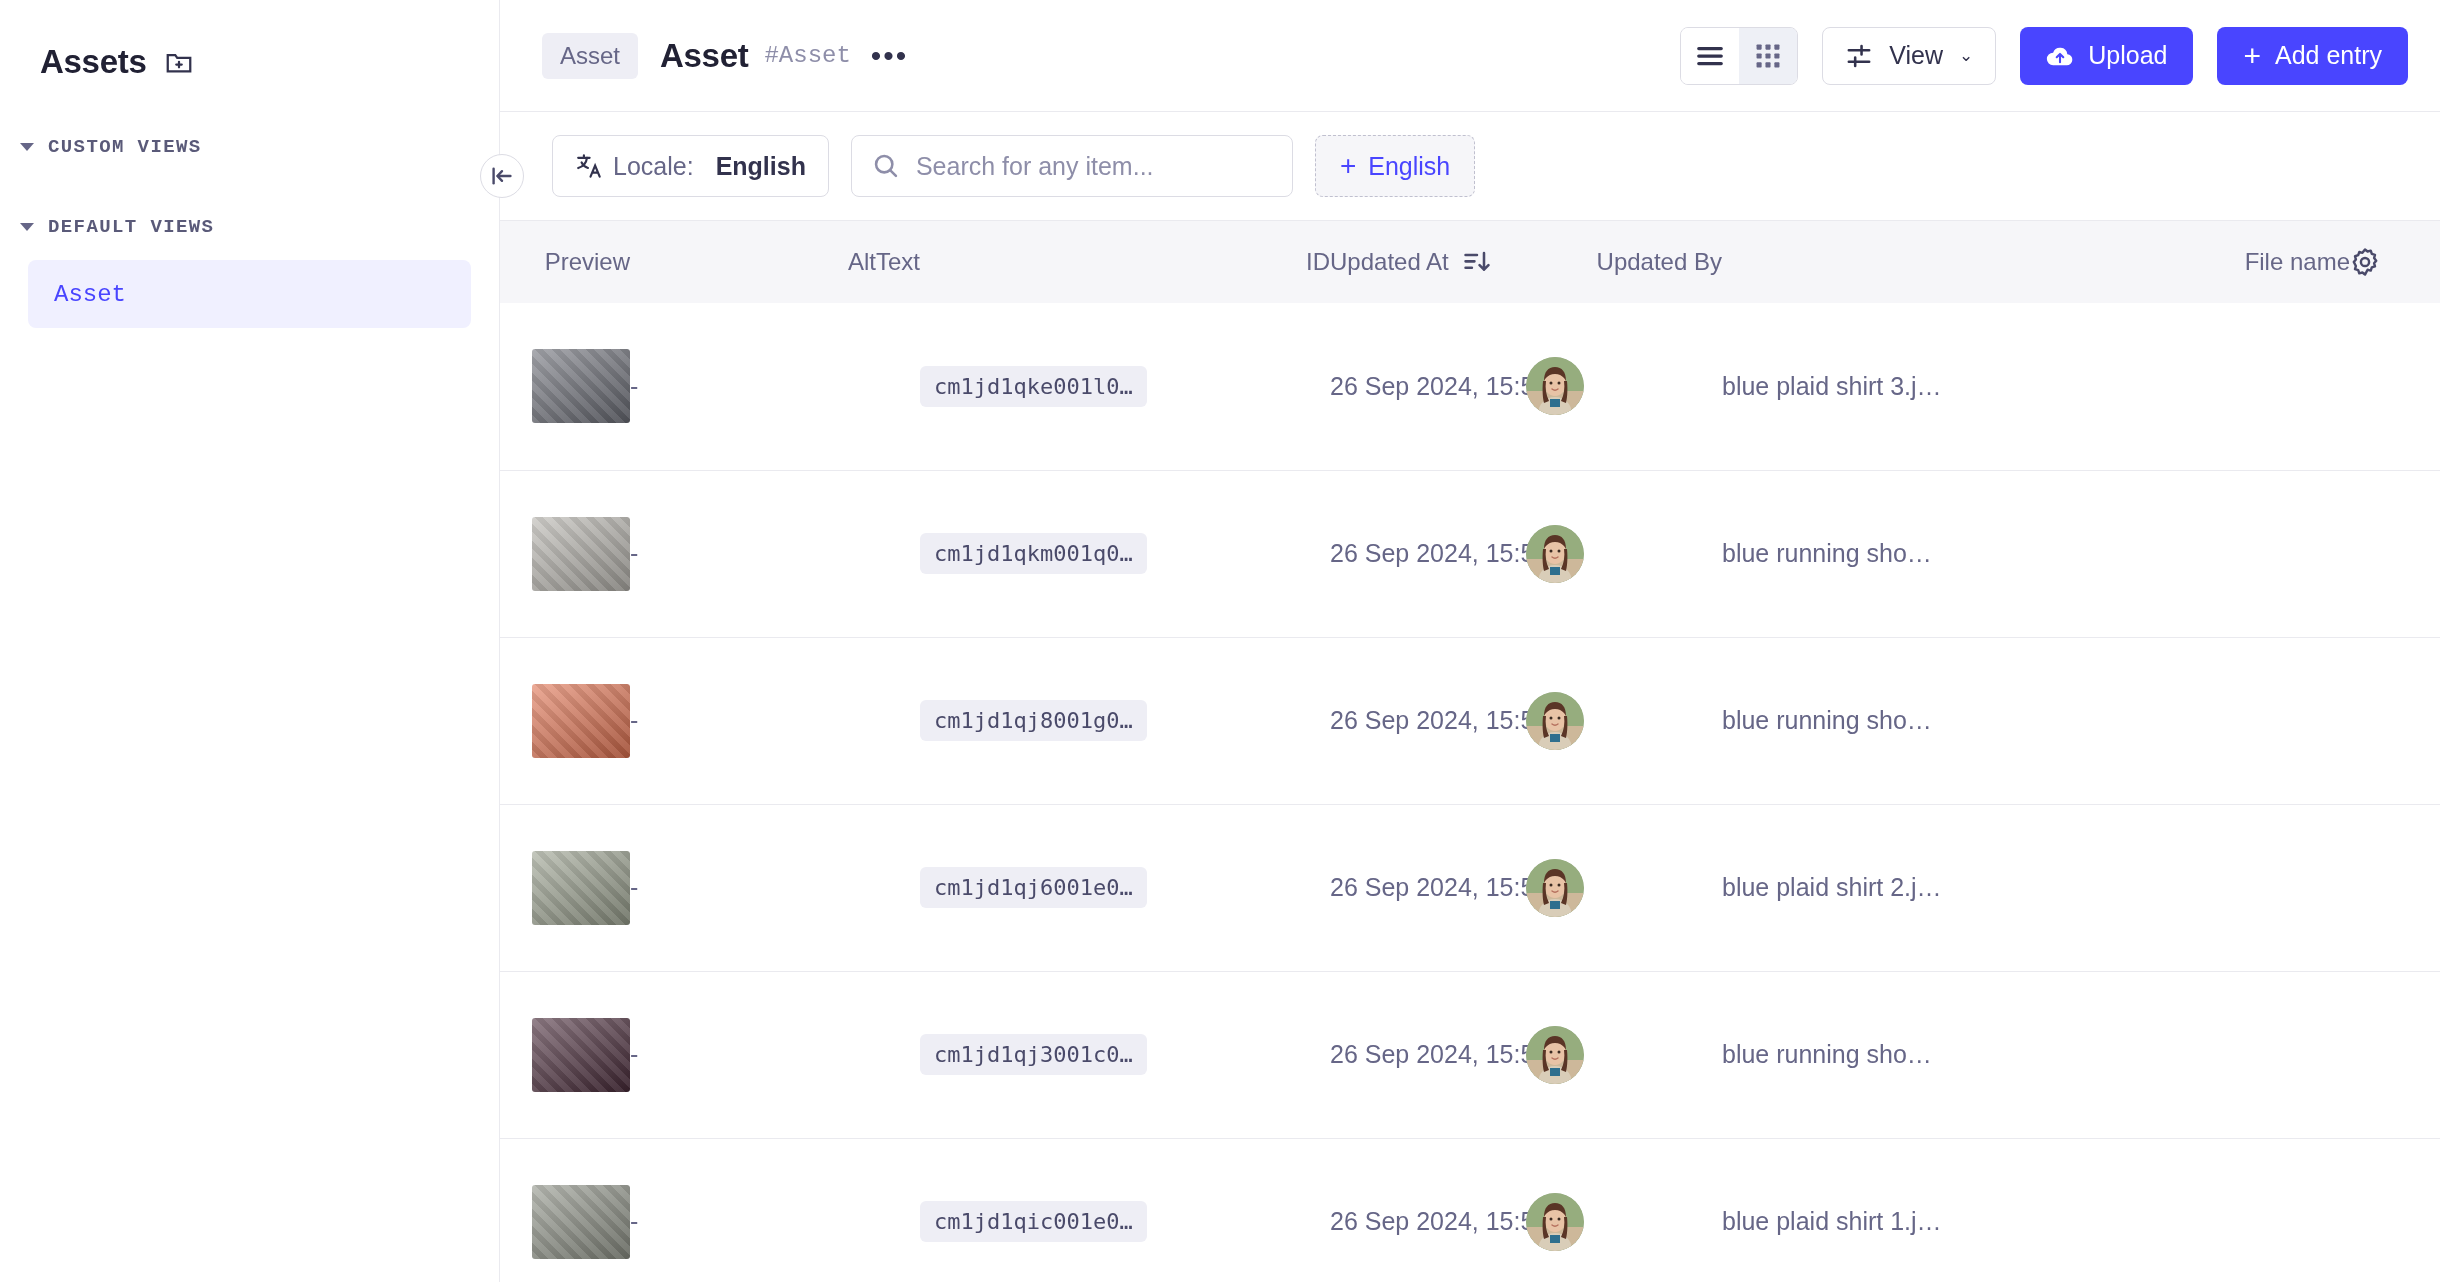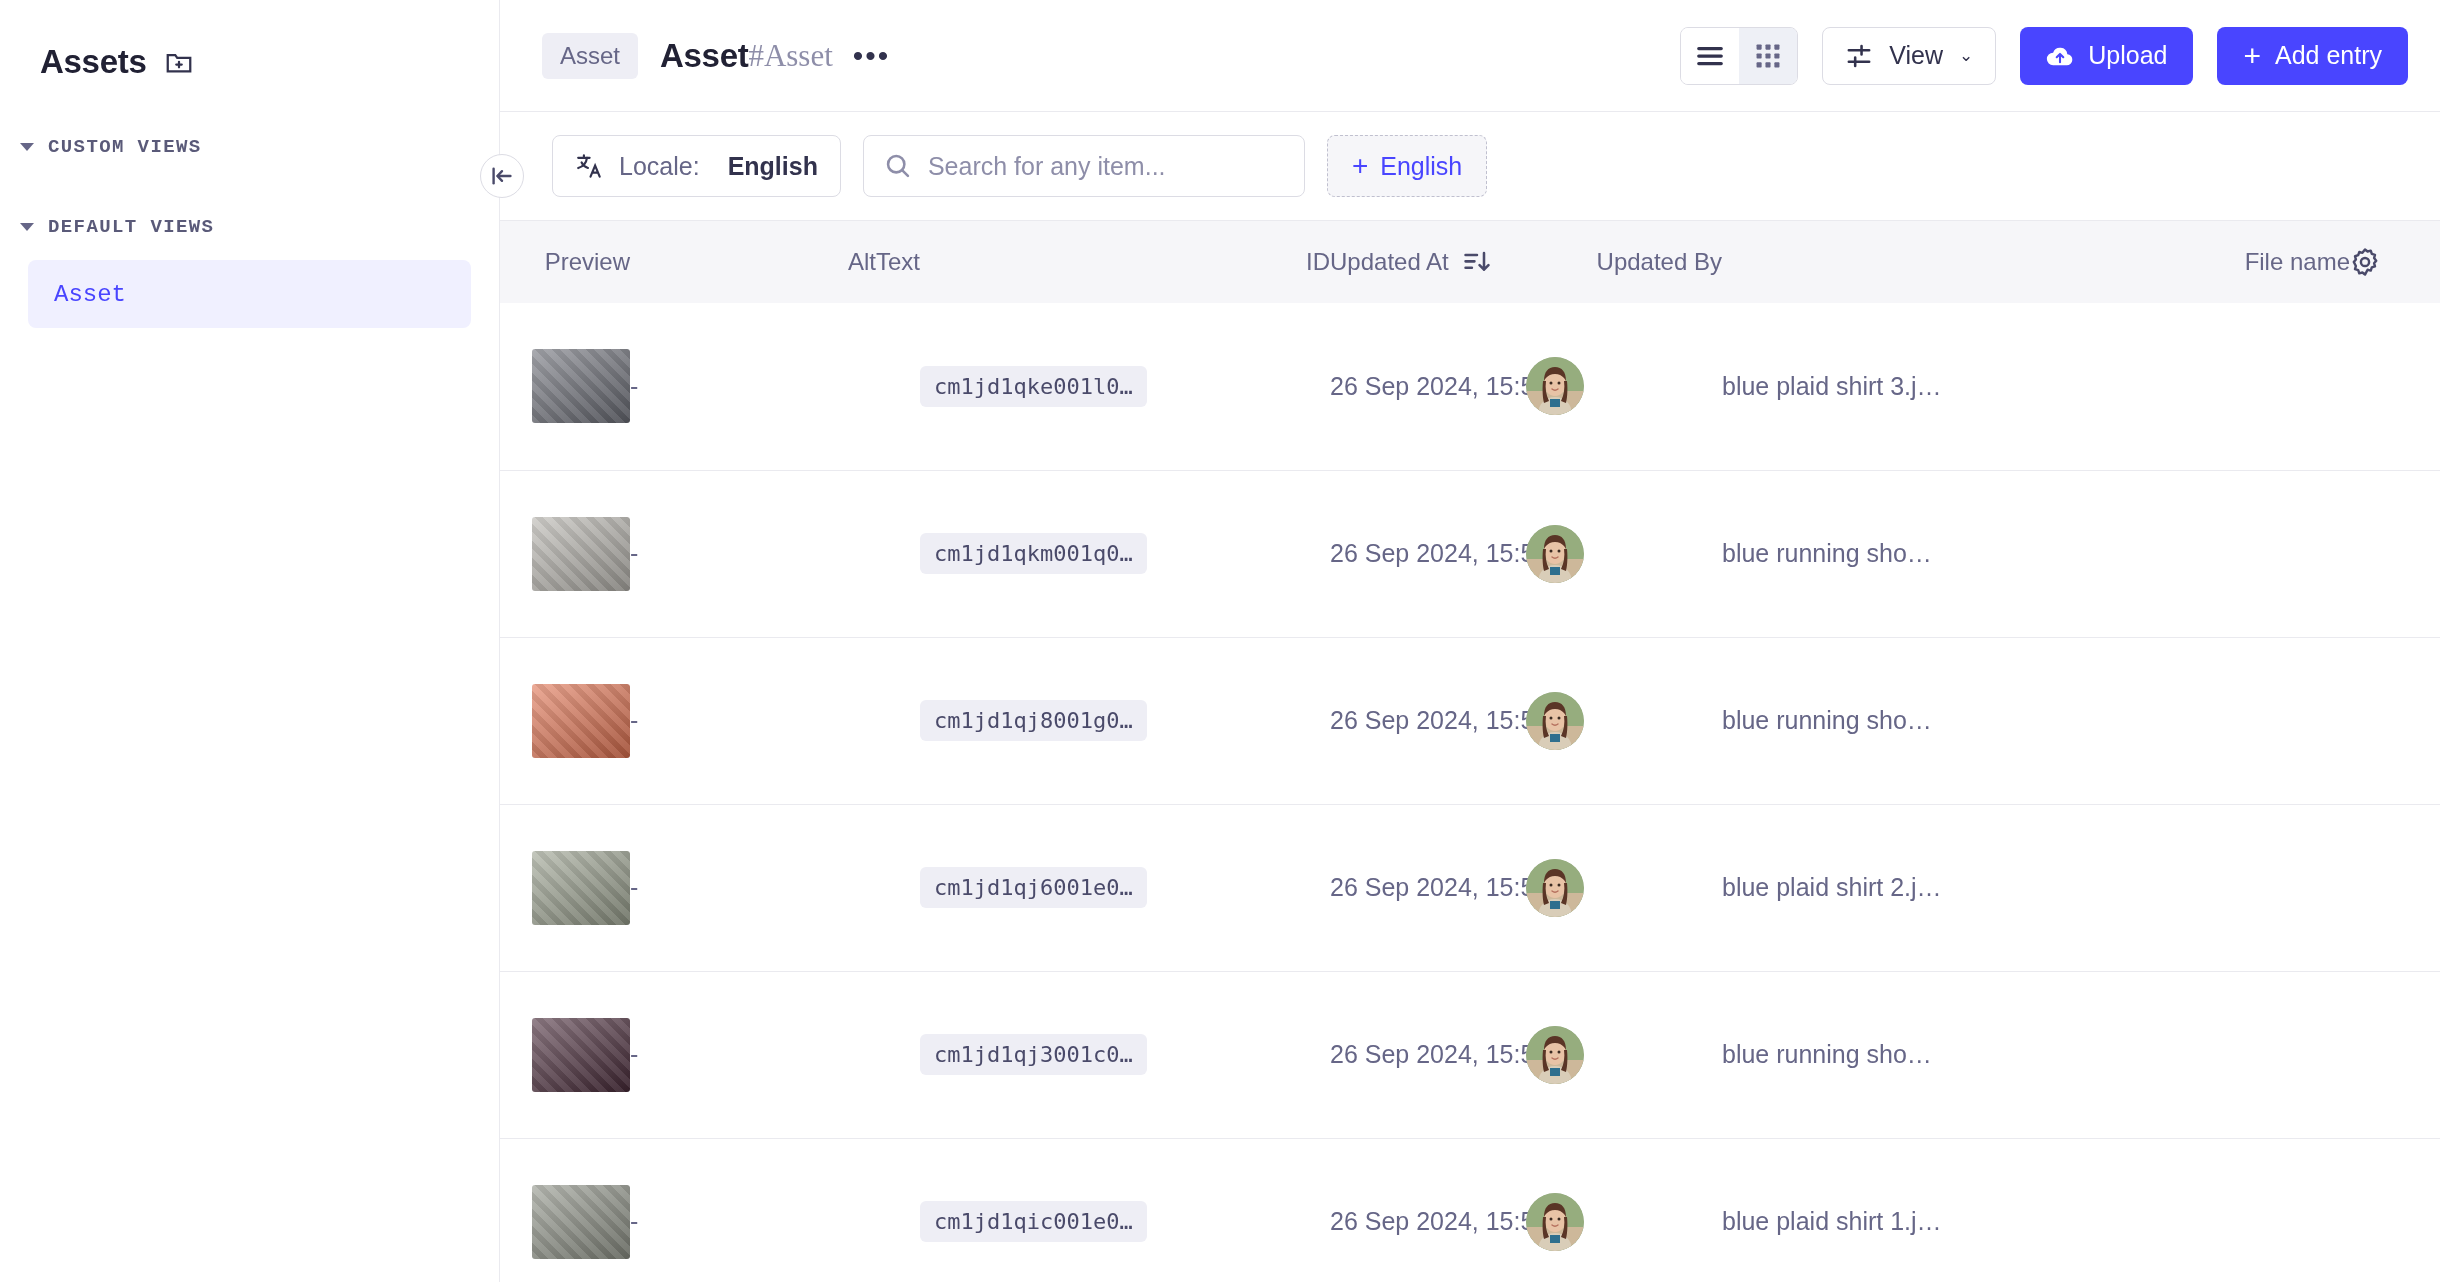--- a/index.html
+++ b/index.html
@@ -71,22 +71,22 @@
   .crumb-chip {
     background: #eeeef5; color: #666687;
     font-size: 24px; border-radius: 6px;
     padding: 9px 18px;
   }
   .crumb-title {
     font-size: 33px; font-weight: 700; color: #212134;
     margin-left: 22px; letter-spacing: -0.3px;
   }
   .crumb-hash {
-    font-size: 31px; color: #8e8ea9; 
-    font-family: Liberation Serif, serif;
+    font-size: 24px; color: #8e8ea9; margin-left: 16px;
+    font-family: Liberation Mono, monospace;
   }
   .crumb-dots {
     margin-left: 20px; color: #32324d; font-size: 30px;
     letter-spacing: 2px; line-height: 0.5; cursor: pointer;
   }
   .top-actions { margin-left: auto; display: flex; align-items: flex-end; gap: 24px; }
 
   .seg {
     display: flex; border: 1px solid #dcdce4; border-radius: 8px; overflow: hidden;
     height: 58px;
@@ -116,21 +116,21 @@
     position: relative;
   }
   .collapse-handle {
     position: absolute; left: -20px; top: 42px;
     width: 44px; height: 44px; border-radius: 50%;
     border: 1px solid #dcdce4; background: #ffffff;
     display: flex; align-items: center; justify-content: center;
     cursor: pointer; z-index: 5;
   }
   .locale-box {
-    height: 62px; display: flex; align-items: center; gap: 16px;
+    height: 62px; display: flex; align-items: center; gap: 10px;
     border: 1px solid #dcdce4; border-radius: 8px; background: #ffffff;
     padding: 0 22px; cursor: pointer;
   }
   .locale-label { font-size: 25px; color: #666687; }
   .locale-value { font-size: 25px; color: #32324d; font-weight: 700; margin-left: 12px; }
   .search-box {
     flex: 0 0 442px; height: 62px; display: flex; align-items: center; gap: 16px;
     border: 1px solid #dcdce4; border-radius: 8px; background: #ffffff; padding: 0 20px;
   }
   .search-input {

